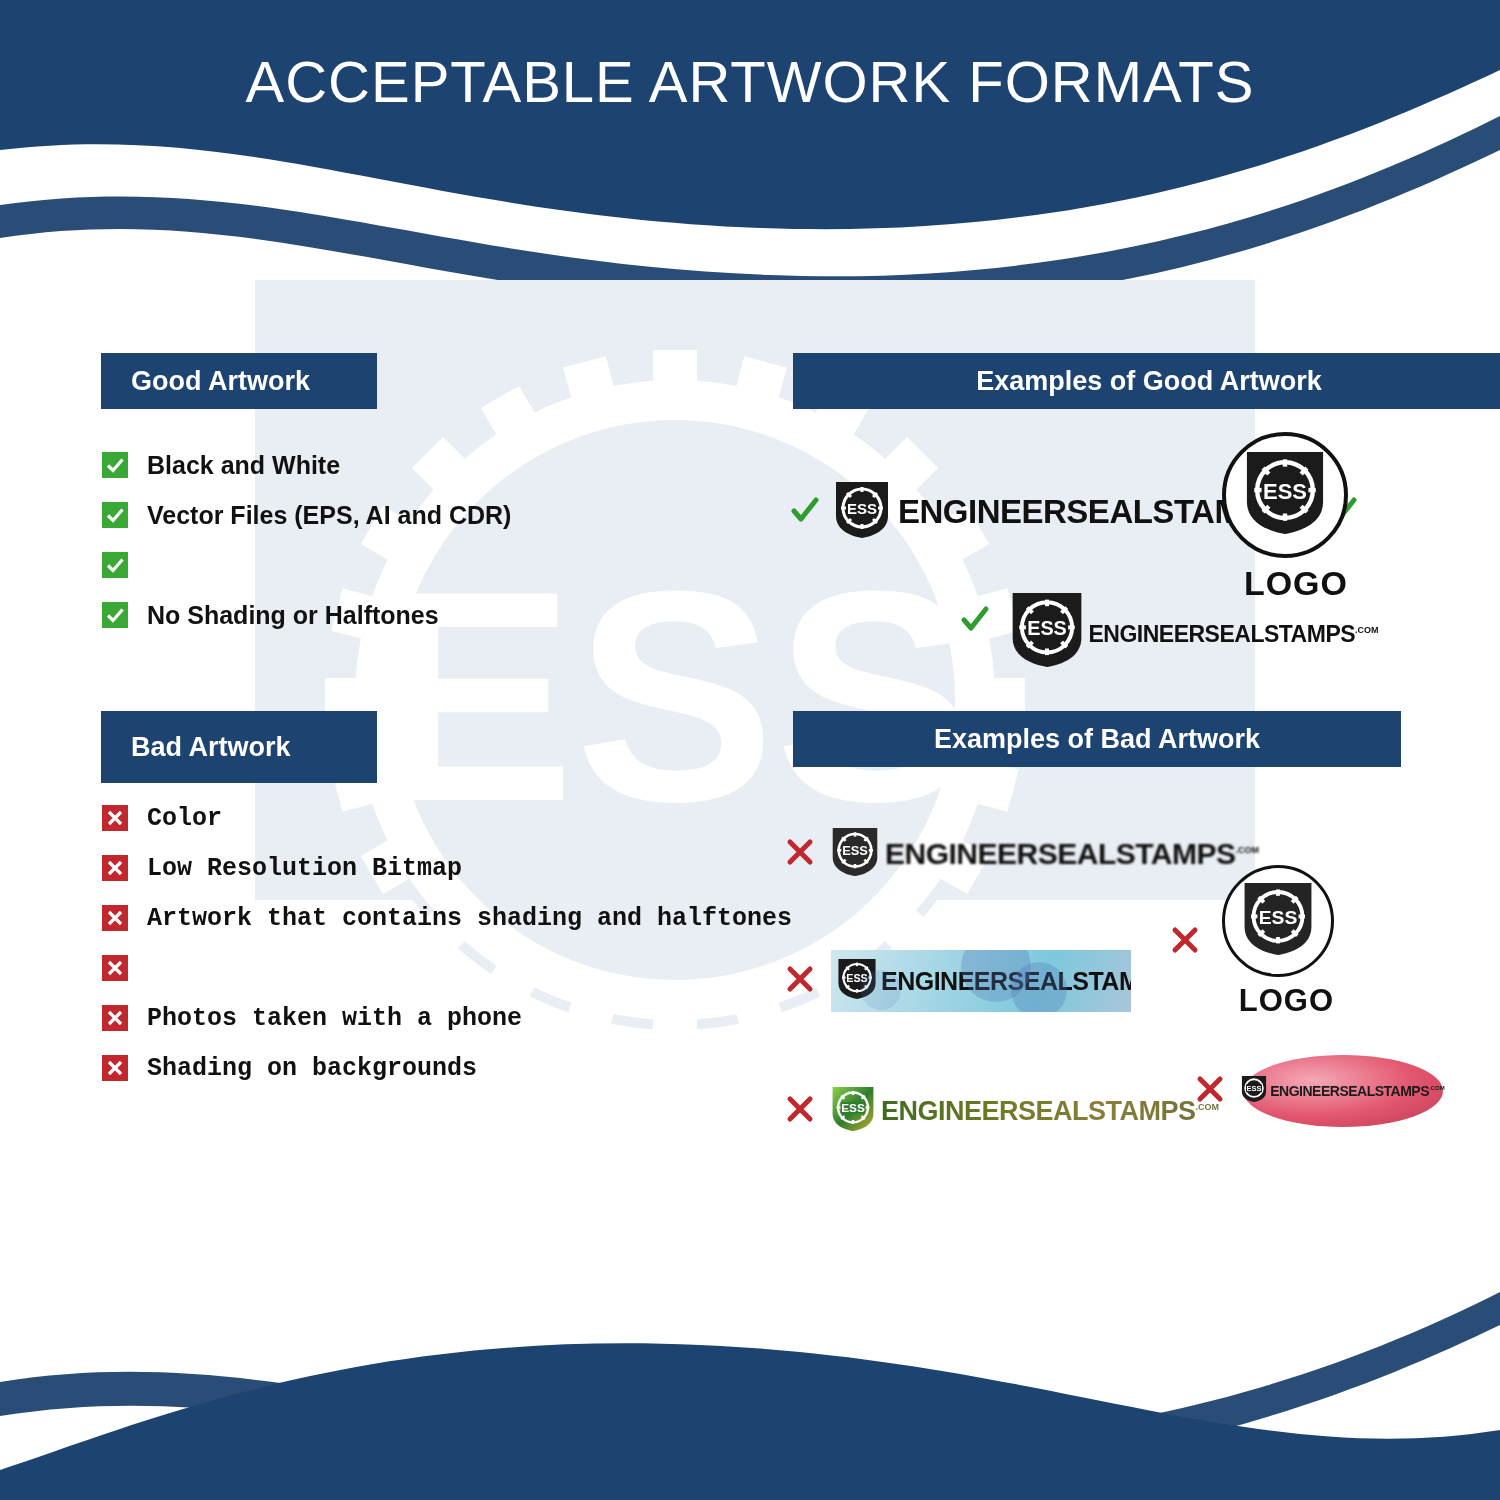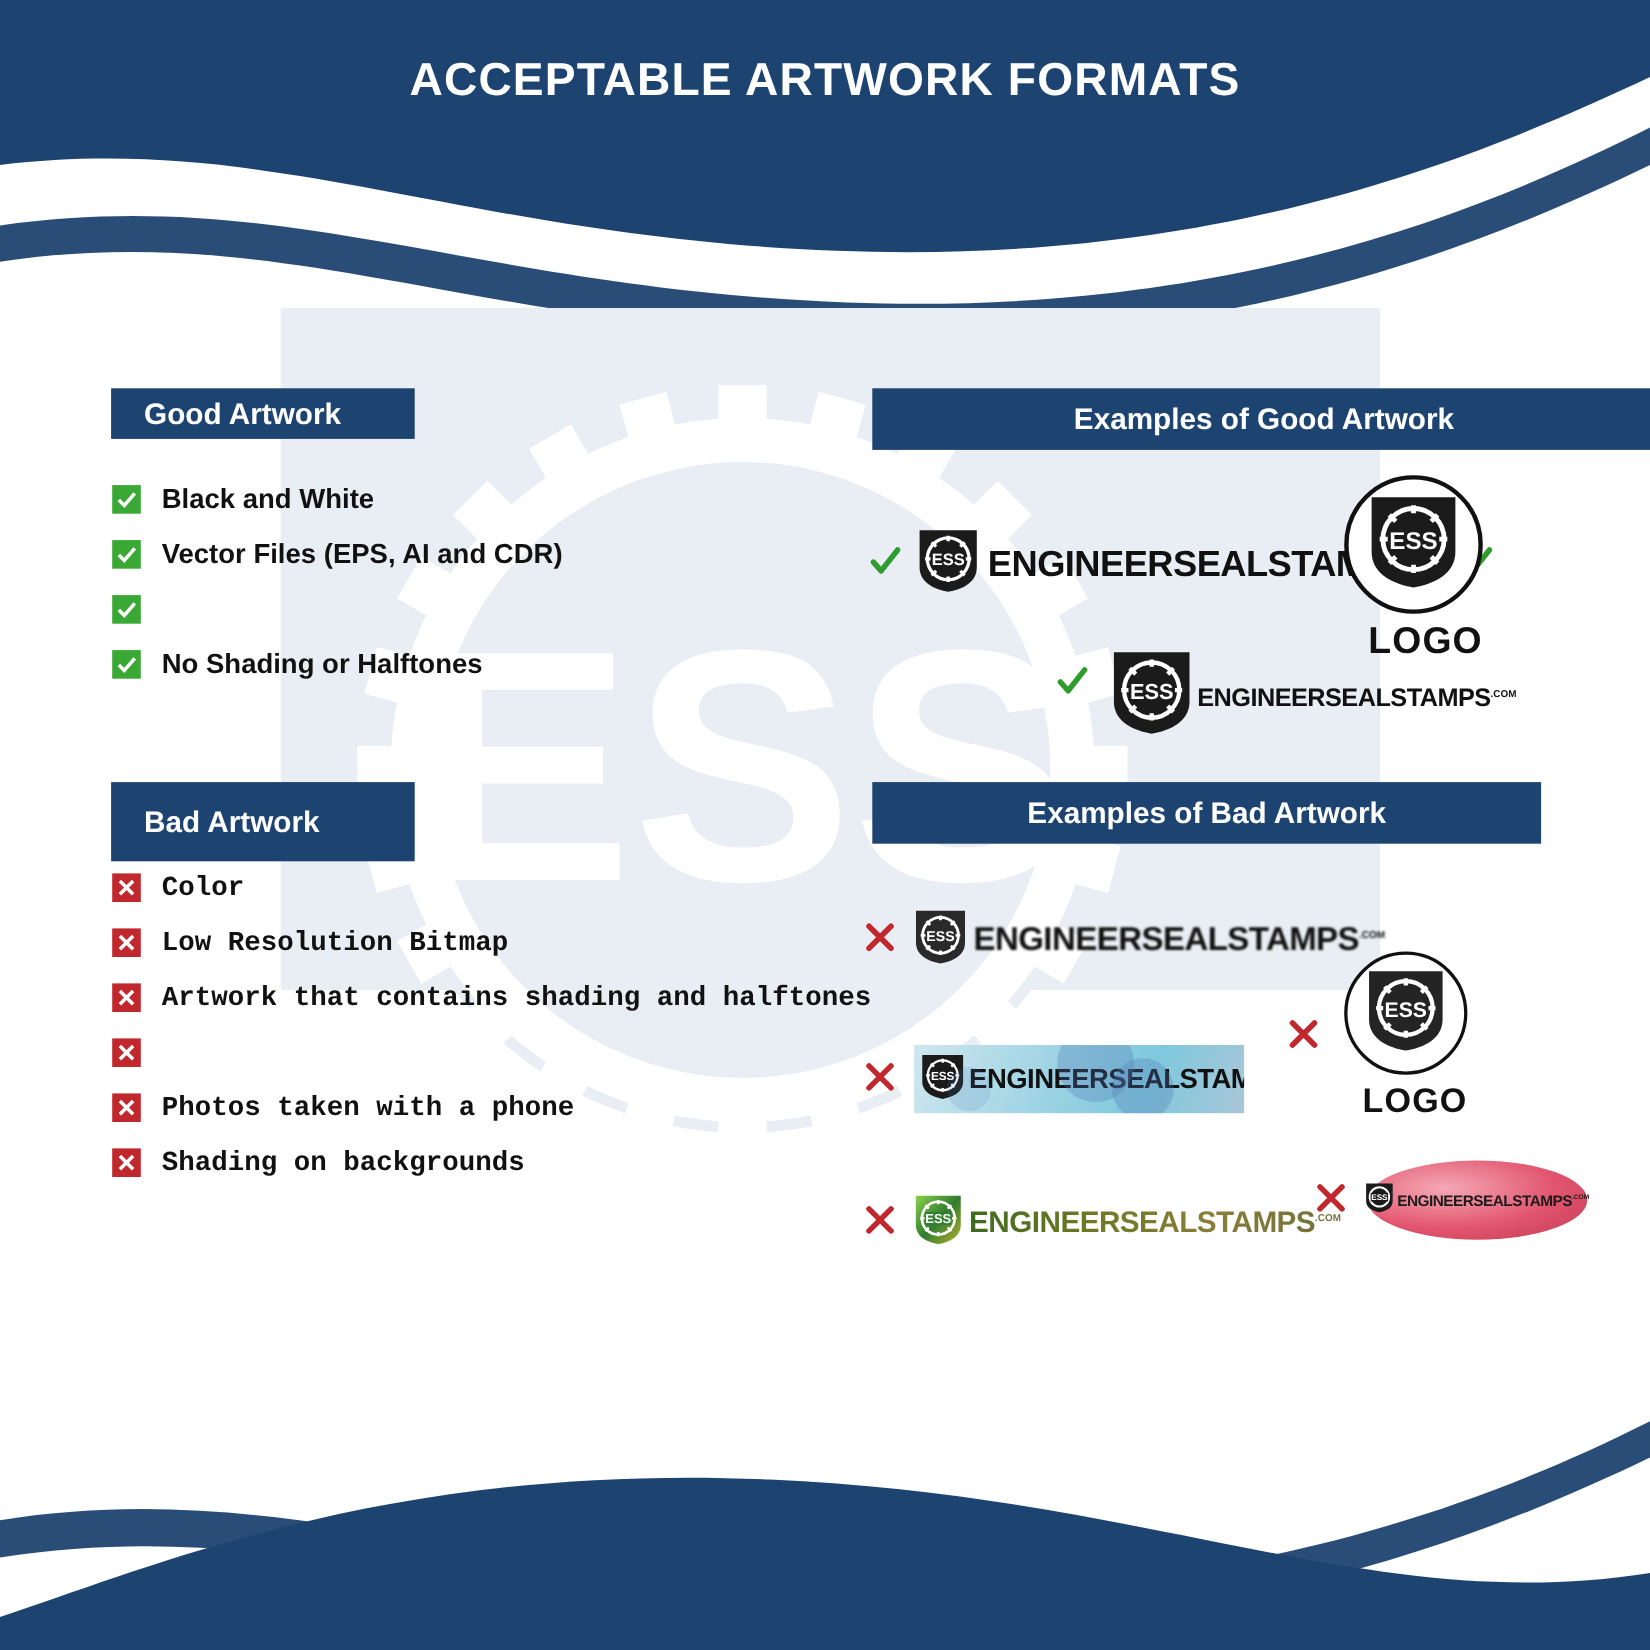--- a/index.html
+++ b/index.html
@@ -24,22 +24,22 @@
   .content{
     position:absolute;inset:0;
   }
 
   
   .title{
     position:absolute;
     top:48px;left:0;width:1500px;
     text-align:center;
     color:#ffffff;
-    font-size:42px;
-    font-weight:bold;
+    font-size:58px;
+    font-weight:normal;
     letter-spacing:1px;
   }
 
   
   .watermark{
     position:absolute;
     left:255px;top:270px;
     width:1000px;height:900px;
     opacity:1;
     pointer-events:none;
@@ -51,32 +51,32 @@
     background:#1d4370;
     color:#fff;
     font-size:27px;
     font-weight:bold;
     display:flex;align-items:center;
     box-sizing:border-box;
   }
   .bar.left{justify-content:flex-start;padding-left:30px;}
   .bar.right{justify-content:center;}
 
-  #bar-good-artwork{left:101px;top:353px;width:276px;height:46px;}
+  #bar-good-artwork{left:101px;top:353px;width:276px;height:56px;}
   #bar-good-examples{left:793px;top:353px;width:712px;height:56px;}
   #bar-bad-artwork{left:101px;top:711px;width:276px;height:72px;}
   #bar-bad-examples{left:793px;top:711px;width:608px;height:56px;}
 
   
   .list{position:absolute;}
   #good-list{left:101px;top:440px;}
   #bad-list{left:101px;top:793px;}
 
   .item{
-    display:flex;
+    display:flex;align-items:center;
     margin-bottom:0;
     height:50px;
   }
   #bad-list .item{height:50px;font-family:Liberation Mono, monospace;}
   .item .mark{
     width:28px;height:28px;
     flex:0 0 28px;
     margin-right:18px;
     display:block;
   }

